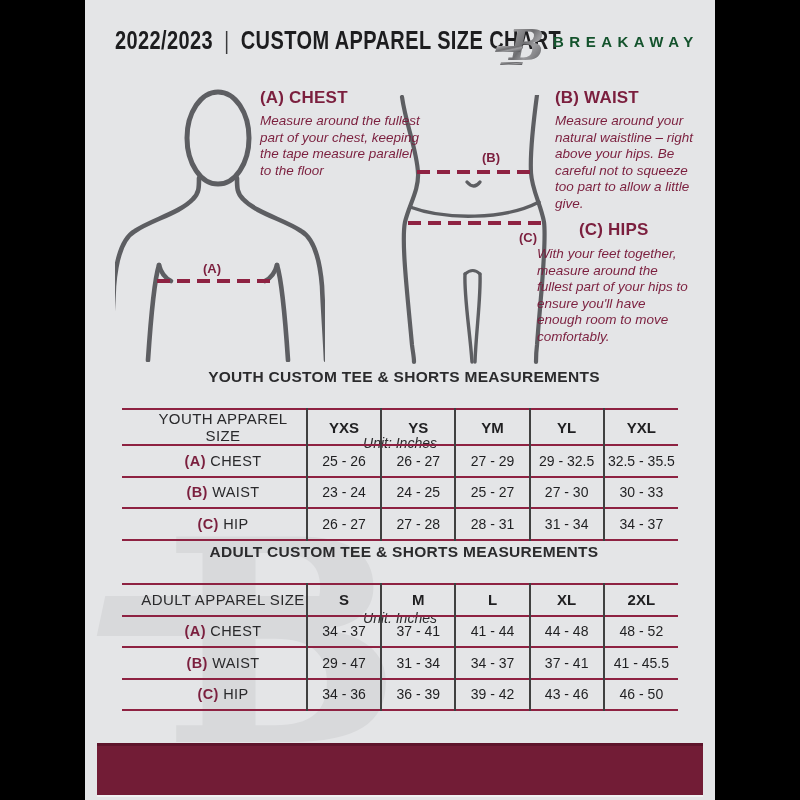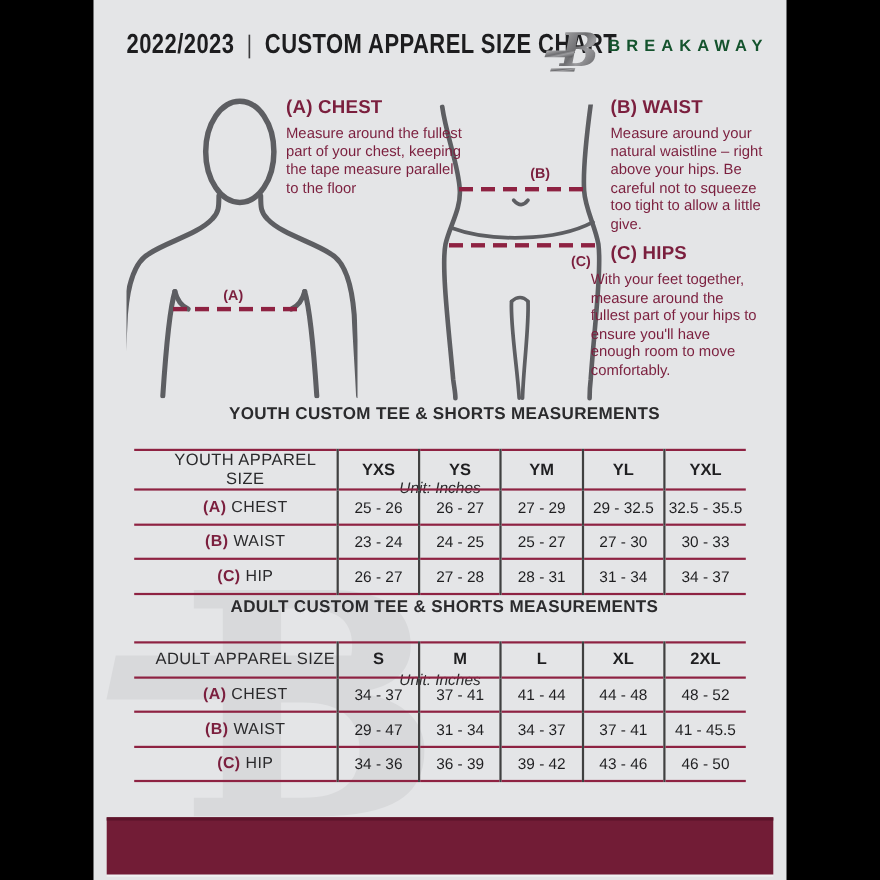--- a/index.html
+++ b/index.html
@@ -18,21 +18,21 @@
 
   
   #header-left{position:absolute;left:30px;top:26px;display:flex;align-items:baseline;gap:14px;color:#1d1d1f;
     font-weight:bold;font-size:25px;letter-spacing:0.5px;transform:scaleX(0.8);transform-origin:left center;white-space:nowrap;}
   #header-left .sep{font-weight:normal;color:#3a3a3c;font-size:23px;}
   #brand{position:absolute;left:468px;top:33px;font-weight:bold;font-size:15px;letter-spacing:5.5px;color:#14532d;}
   #logo{position:absolute;left:408px;top:18px;width:52px;height:52px;}
 
   
   .guide-title{position:absolute;font-weight:bold;font-size:17px;color:#7b1f3e;letter-spacing:0.2px;}
-  .guide-text{position:absolute;font-size:13.5px;line-height:1.23;color:#7b1f3e;}
+  .guide-text{position:absolute;font-style:italic;font-size:13.5px;line-height:1.23;color:#7b1f3e;}
 
   
   .figure{position:absolute;}
 
   
   .dash{position:absolute;height:4px;background:repeating-linear-gradient(90deg,#8e2242 0 13px,transparent 13px 20px);}
   .marker{position:absolute;font-weight:bold;font-size:13px;color:#7b1f3e;}
 
   
   .section-title{position:absolute;left:0;width:638px;text-align:center;font-weight:bold;font-size:15.5px;letter-spacing:0.3px;color:#2b2b2d;}
@@ -119,23 +119,23 @@
     <div class="marker" style="left:397px;top:150px;">(B)</div>
     <div class="dash" style="left:332px;top:170px;width:116px;"></div>
 
     <div class="dash" style="left:323px;top:221px;width:134px;"></div>
     <div class="marker" style="left:434px;top:230px;">(C)</div>
 
     <div class="guide-title" style="left:175px;top:88px;">(A) CHEST</div>
     <div class="guide-text" style="left:175px;top:113px;width:165px;">Measure around the fullest part of your chest, keeping the tape measure parallel to the floor</div>
 
     <div class="guide-title" style="left:470px;top:88px;">(B) WAIST</div>
-    <div class="guide-text" style="left:470px;top:113px;width:150px;">Measure around your natural waistline – right above your hips. Be careful not to squeeze too tight to allow a little give.</div>
-
-    <div class="guide-title" style="left:470px;top:220px;">(C) HIPS</div>
+    <div class="guide-text" style="left:470px;top:113px;width:150px;">Measure around your natural waistline – right above your hips. Be careful not to squeeze too part to allow a little give.</div>
+
+    <div class="guide-title" style="left:494px;top:220px;">(C) HIPS</div>
     <div class="guide-text" style="left:452px;top:246px;width:152px;">With your feet together, measure around the fullest part of your hips to ensure you'll have enough room to move comfortably.</div>
 
     <div class="section-title" style="top:368px;">YOUTH CUSTOM TEE &amp; SHORTS MEASUREMENTS</div>
     <div class="section-unit" style="top:387px;">Unit: Inches</div>
 
     <table class="size-table" style="top:408px;">
       <colgroup>
           <col style="width:185px">
           <col>
           <col>

